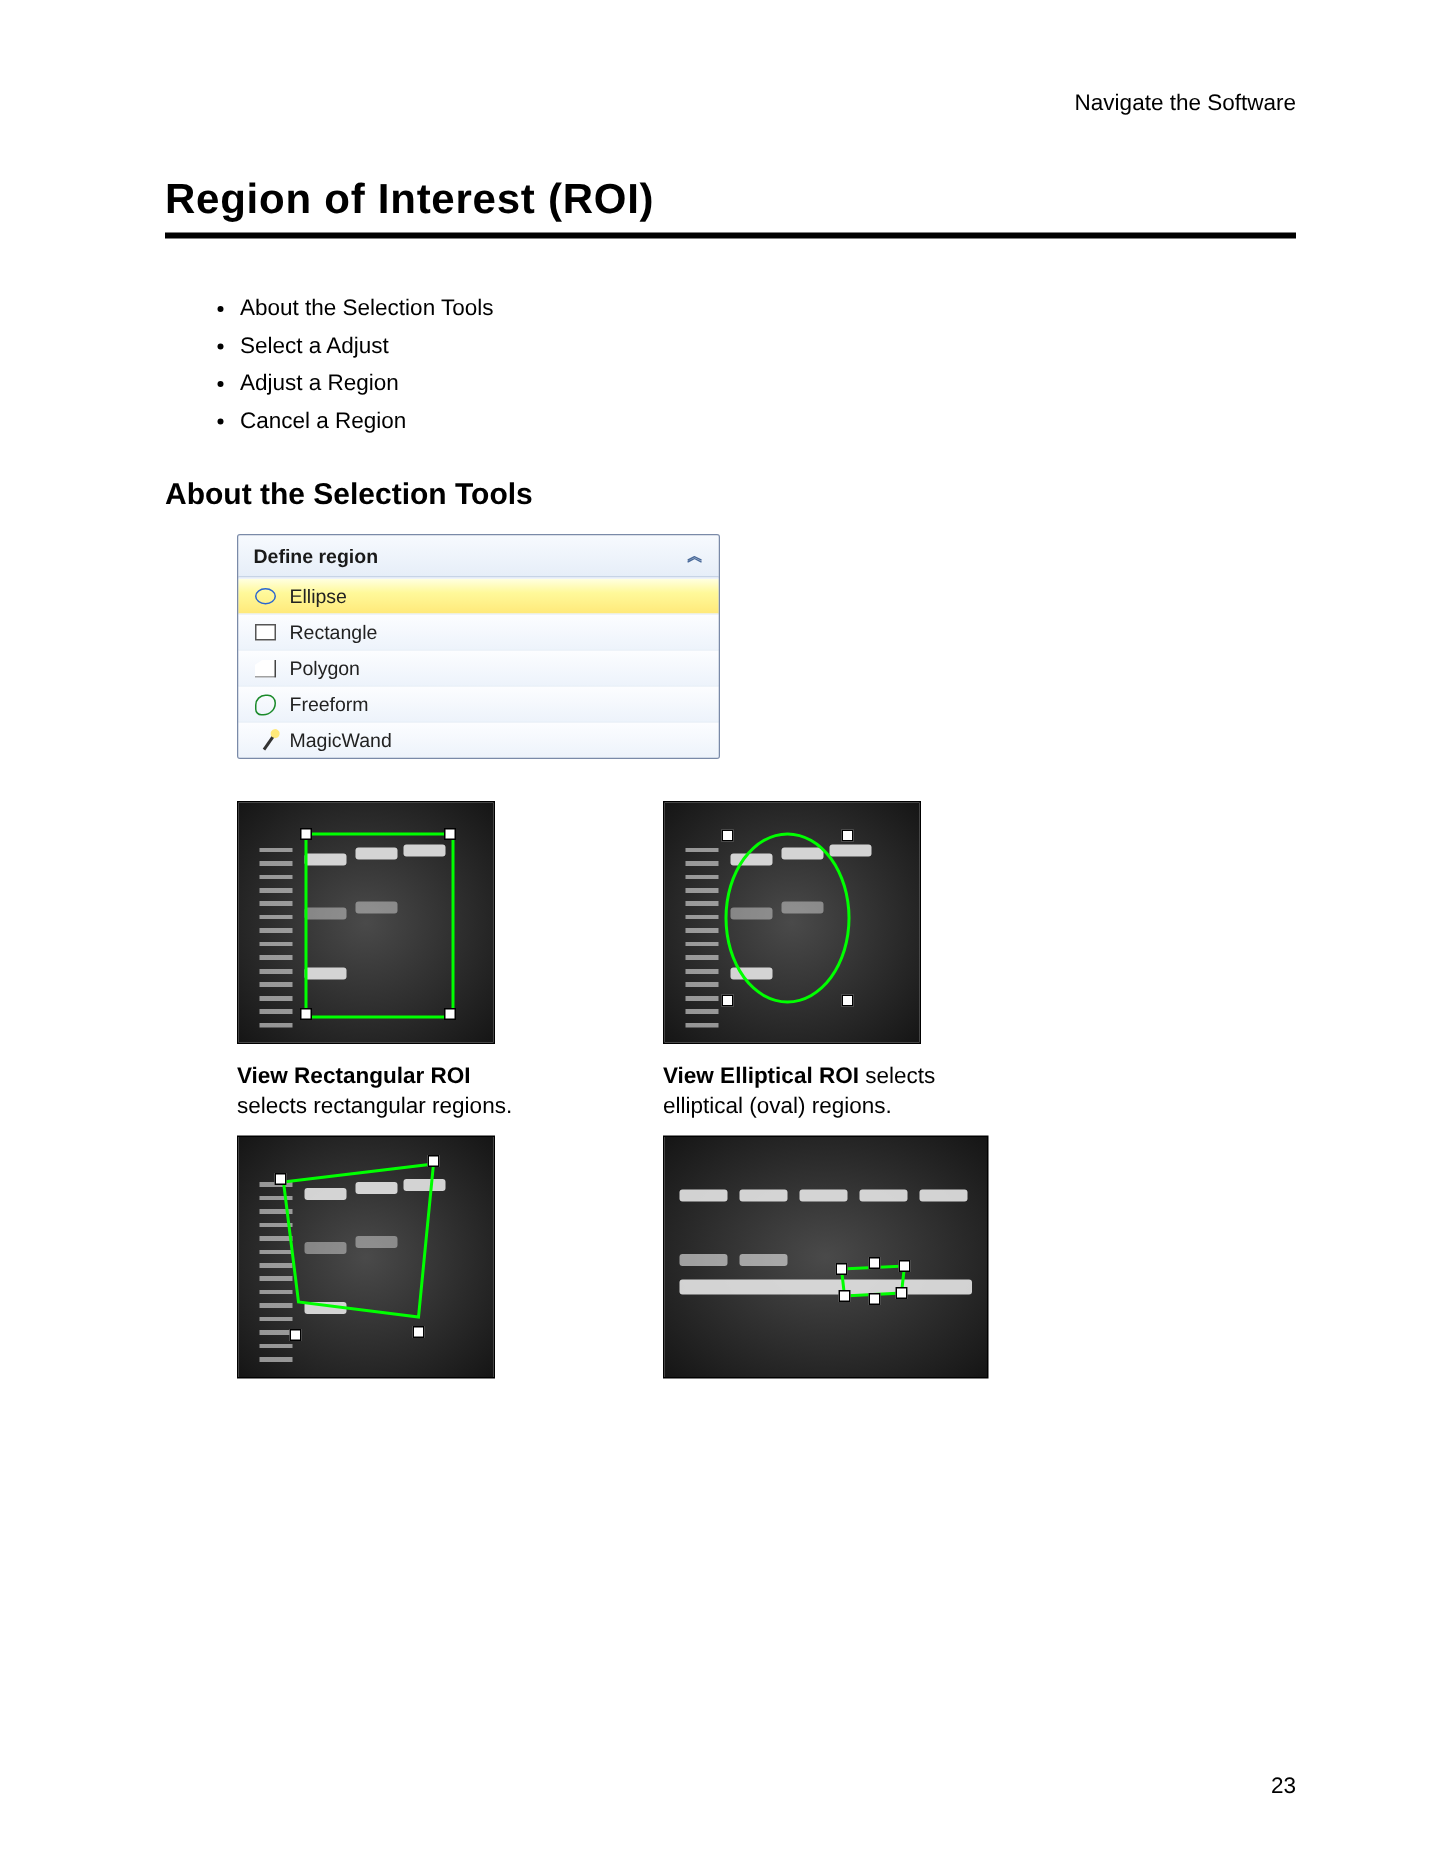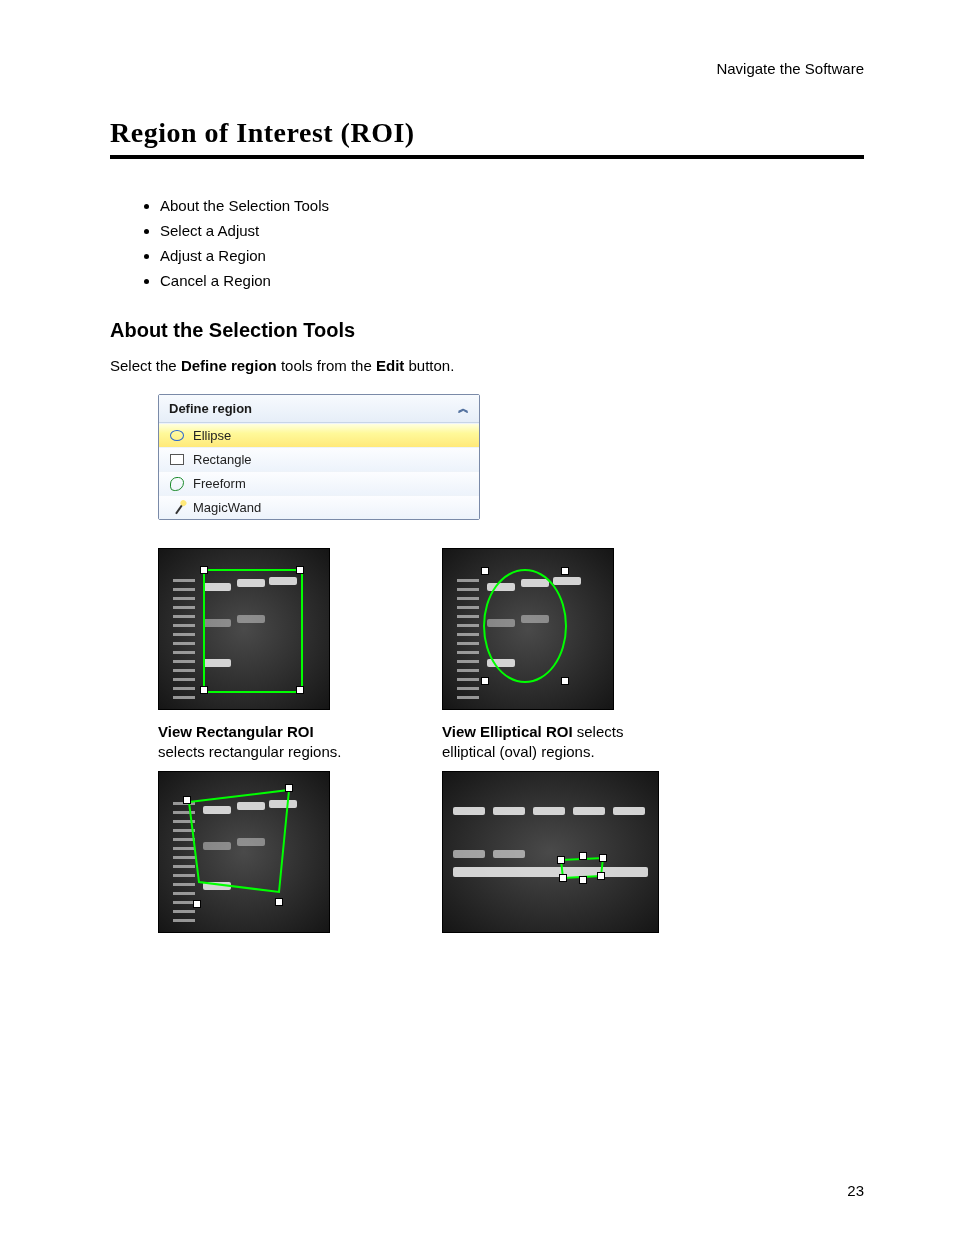--- a/index.html
+++ b/index.html
@@ -16,21 +16,21 @@
     position: relative;
     box-sizing: border-box;
     padding: 60px 90px 40px 110px;
   }
   .running-head {
     text-align: right;
     font-size: 15px;
     margin-bottom: 40px;
   }
   h1.section {
-    font-family: Liberation Serif, serif;
+    font-family: Liberation Sans, sans-serif;
     font-weight: 900;
     font-size: 28px;
     margin: 0;
     padding-bottom: 6px;
     border-bottom: 4px solid #000;
     letter-spacing: 0.5px;
   }
   ul.toc {
     margin: 38px 0 30px 50px;
     padding: 0;
@@ -136,40 +136,43 @@
 
   <ul class="toc">
     <li>About the Selection Tools</li>
     <li>Select a Adjust</li>
     <li>Adjust a Region</li>
     <li>Cancel a Region</li>
   </ul>
 
   <h2 class="sub">About the Selection Tools</h2>
 
-  <p class="body">
-    <span>Select the </span><span class="bold">Define region</span><span> tools from the </span><span class="bold">Edit</span><span> button.</span>
-  </p>
 
   <div class="panel-shot">
     <div class="panel-header">
       <span>Define region</span>
       <span class="chevron">︽</span>
     </div>
     <div class="panel-row selected">
       <span class="ic">
           <span class="shape-ellipse"></span>
         </span>
       <span>Ellipse</span>
     </div>
     <div class="panel-row">
       <span class="ic">
           <span class="shape-rect"></span>
         </span>
       <span>Rectangle</span>
+    </div>
+    <div class="panel-row">
+      <span class="ic">
+          <span class="shape-poly"></span>
+        </span>
+      <span>Polygon</span>
     </div>
     <div class="panel-row">
       <span class="ic">
           <span class="shape-free"></span>
         </span>
       <span>Freeform</span>
     </div>
     <div class="panel-row">
       <span class="ic">
           <span class="shape-wand"></span>

